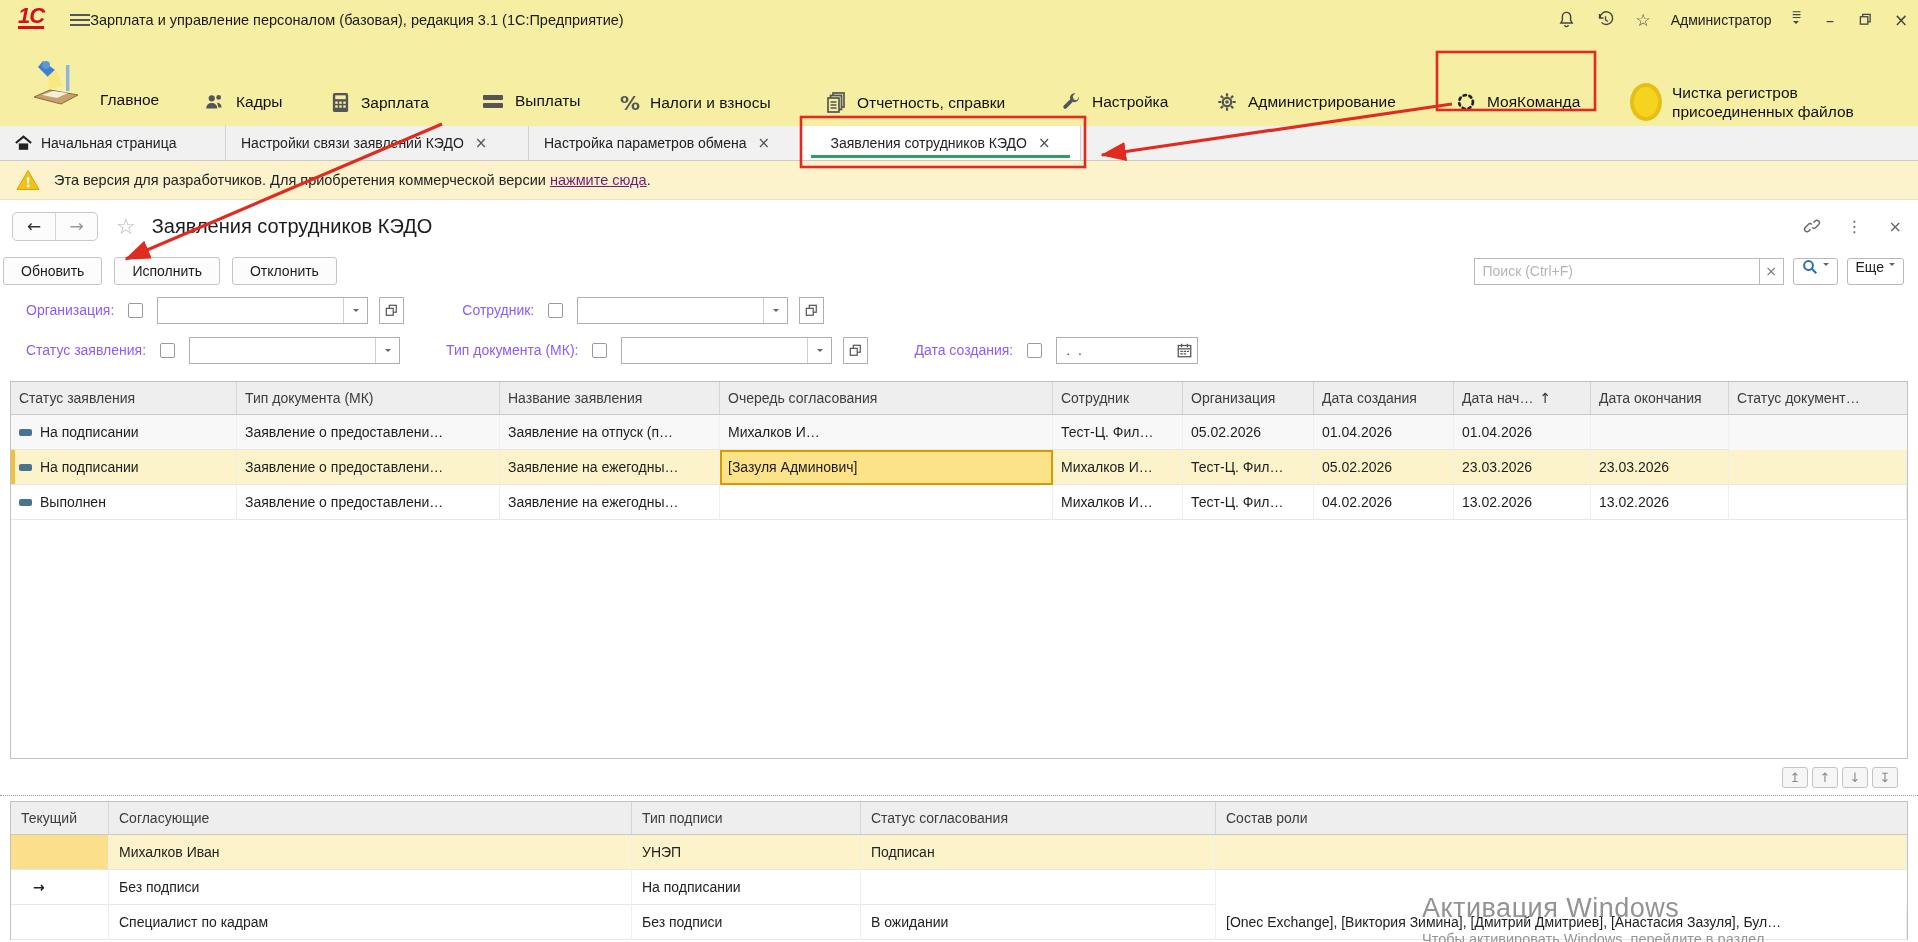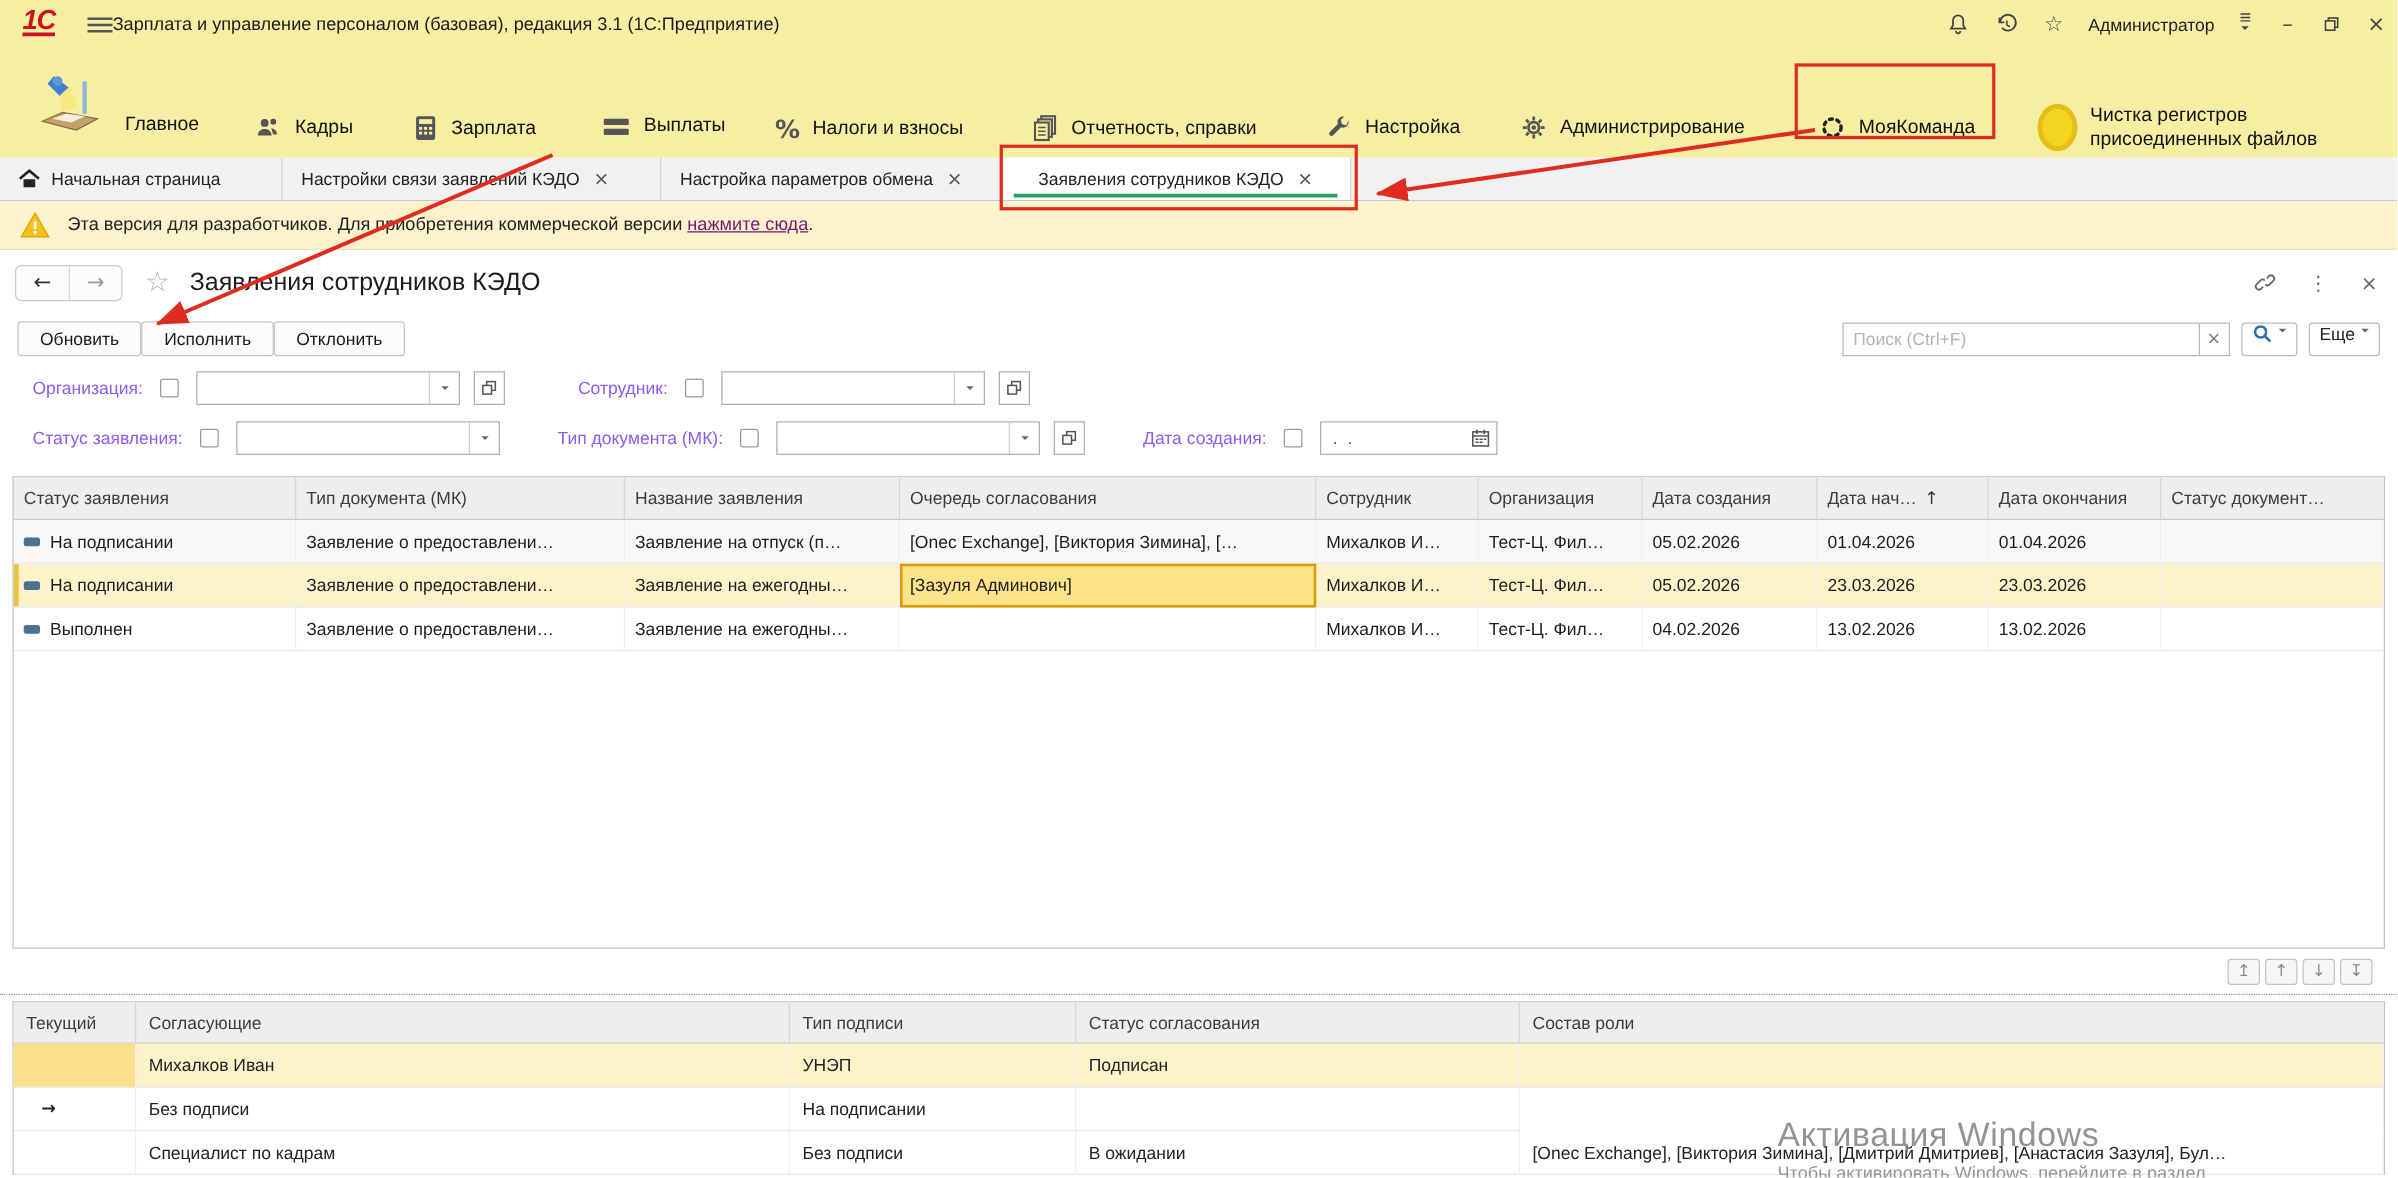--- a/index.html
+++ b/index.html
@@ -53,21 +53,21 @@
   .navgroup { display:flex; border:1px solid #c9c9c9; border-radius:5px; overflow:hidden; background:#fcfcfc; }
   .navgroup .nbtn { width:42px; height:27px; display:flex; align-items:center; justify-content:center;
                     font-size:17px; }
   .navgroup .nbtn + .nbtn { border-left:1px solid #d5d5d5; }
   .nb-back { color:#333; } .nb-fwd { color:#999; }
   .fav-star { font-size:22px; color:#b5b5b5; margin:0 10px 0 18px; }
   .page-title { font-size:20px; color:#1c1c1c; margin-left:6px; }
   .ph-icons { position:absolute; right:16px; display:flex; align-items:center; gap:26px; }
   .ph-icons .glyph { font-size:16px; color:#666; }
   
-  .cmdbar { height:38px; display:flex; align-items:center; gap:0; padding:0 14px; position:relative; }
+  .cmdbar { height:38px; display:flex; align-items:center; gap:12px; padding:0 3px; position:relative; }
   .btn { background:#fcfcfc; border:1px solid #c5c5c5; border-radius:3px; padding:5px 17px; font-size:14px;
          color:#1a1a1a; cursor:pointer; }
   .cmd-right { position:absolute; right:14px; display:flex; align-items:center; gap:9px; }
   .searchbox { display:flex; }
   .searchbox input { width:285px; height:27px; border:1px solid #b9b9b9; border-right:none; padding:0 8px;
                      font-size:14px; font-family:"Liberation Sans",sans-serif; outline:none; }
   .searchbox input::placeholder { color:#b5b5b5; }
   .searchbox .clr { width:25px; height:27px; border:1px solid #b9b9b9; display:flex; align-items:center;
                     justify-content:center; color:#777; background:#fff; }
   .sq-btn { height:27px; background:#fff; border:1px solid #b9b9b9; border-radius:3px; display:flex;
@@ -420,23 +420,20 @@
     <div class="mrow mr0">
       <div class="mcell">
           <span class="status-ico"></span>
           <span>На подписании</span>
         </div>
       <div class="mcell">
           <span>Заявление о предоставлени…</span>
         </div>
       <div class="mcell">
           <span>Заявление на отпуск (п…</span>
-        </div>
-      <div class="mcell">
-          <span>[Onec Exchange], [Виктория Зимина], […</span>
         </div>
       <div class="mcell">
           <span>Михалков И…</span>
         </div>
       <div class="mcell">
           <span>Тест-Ц. Фил…</span>
         </div>
       <div class="mcell">
           <span>05.02.2026</span>
         </div>

